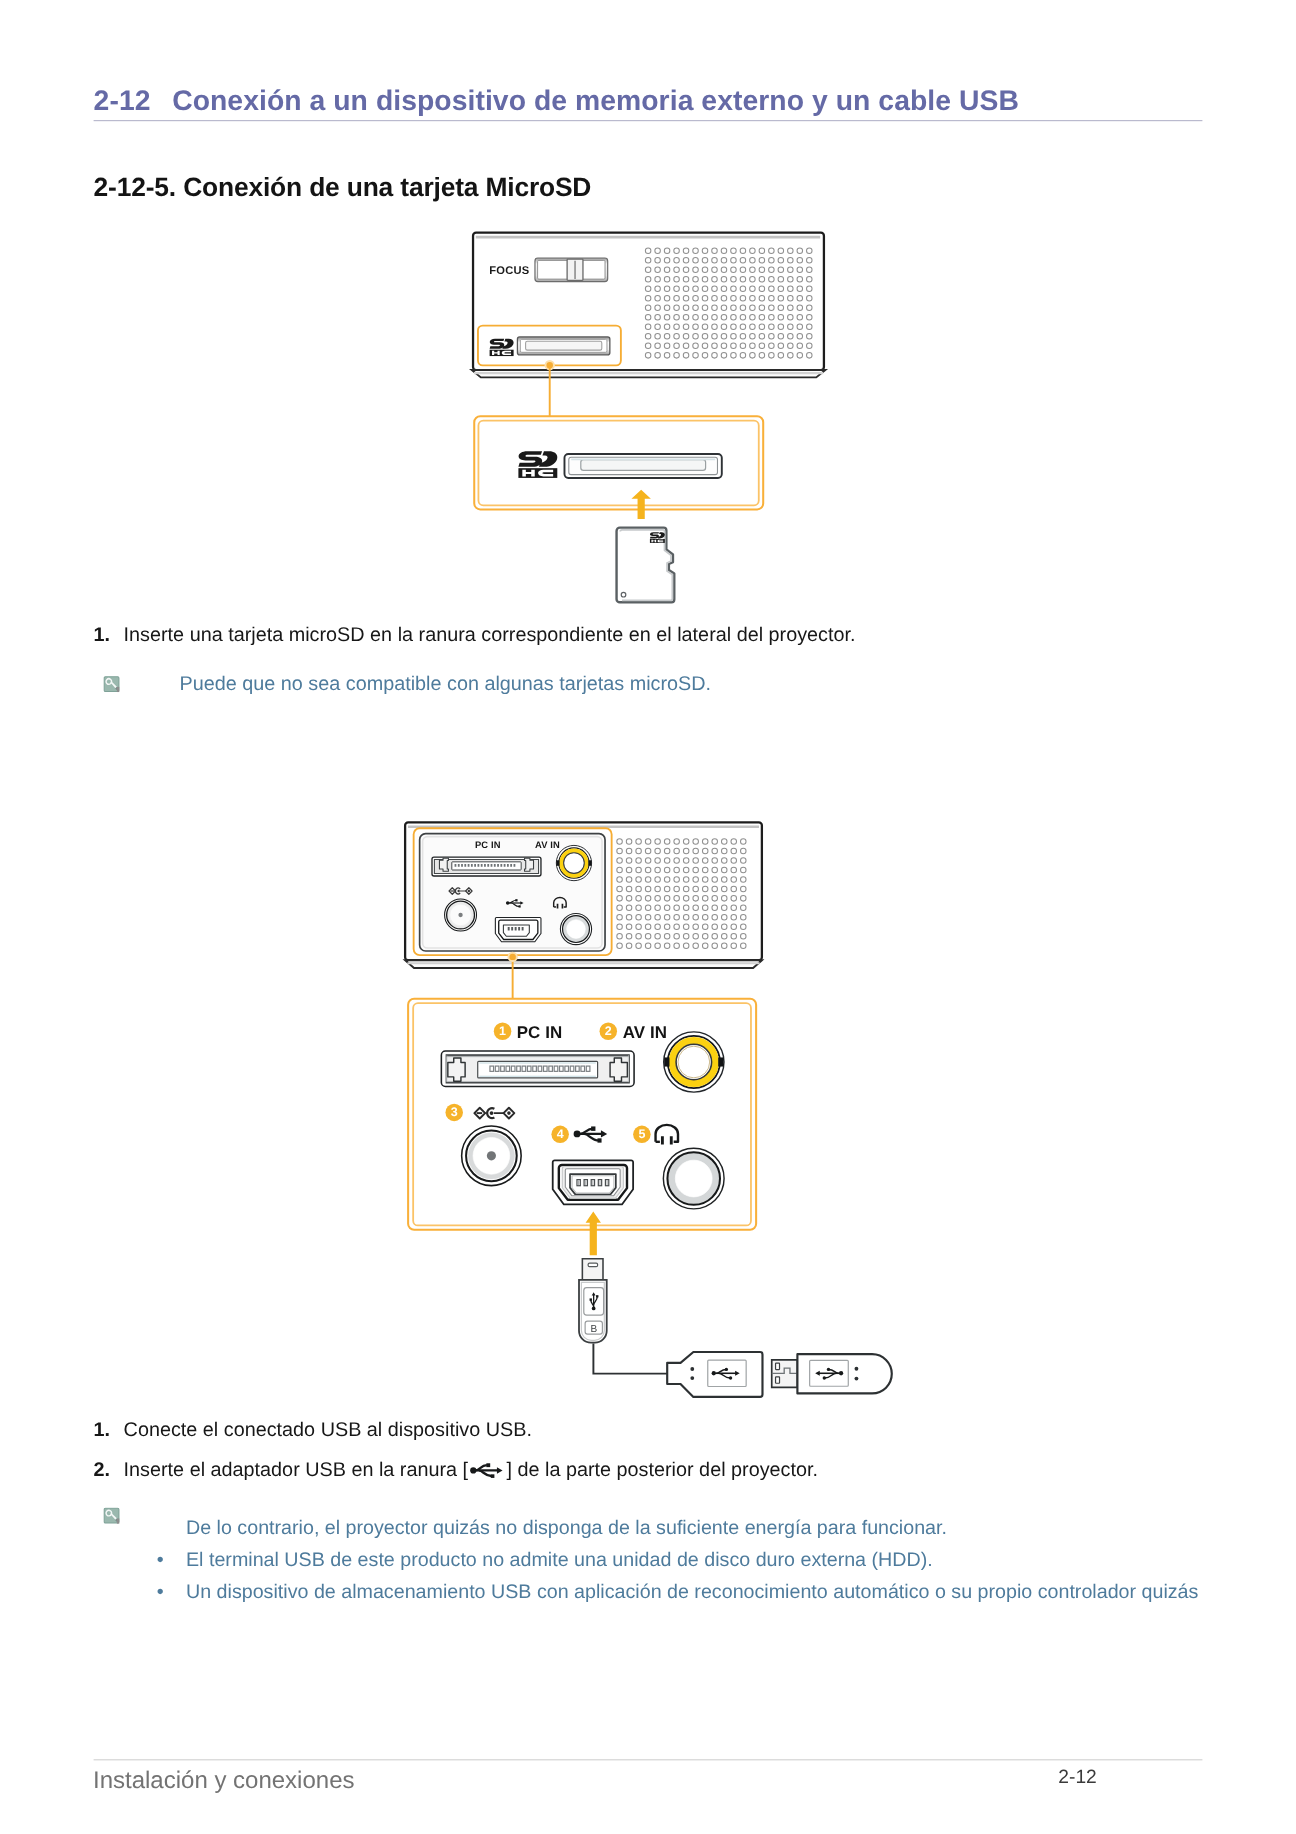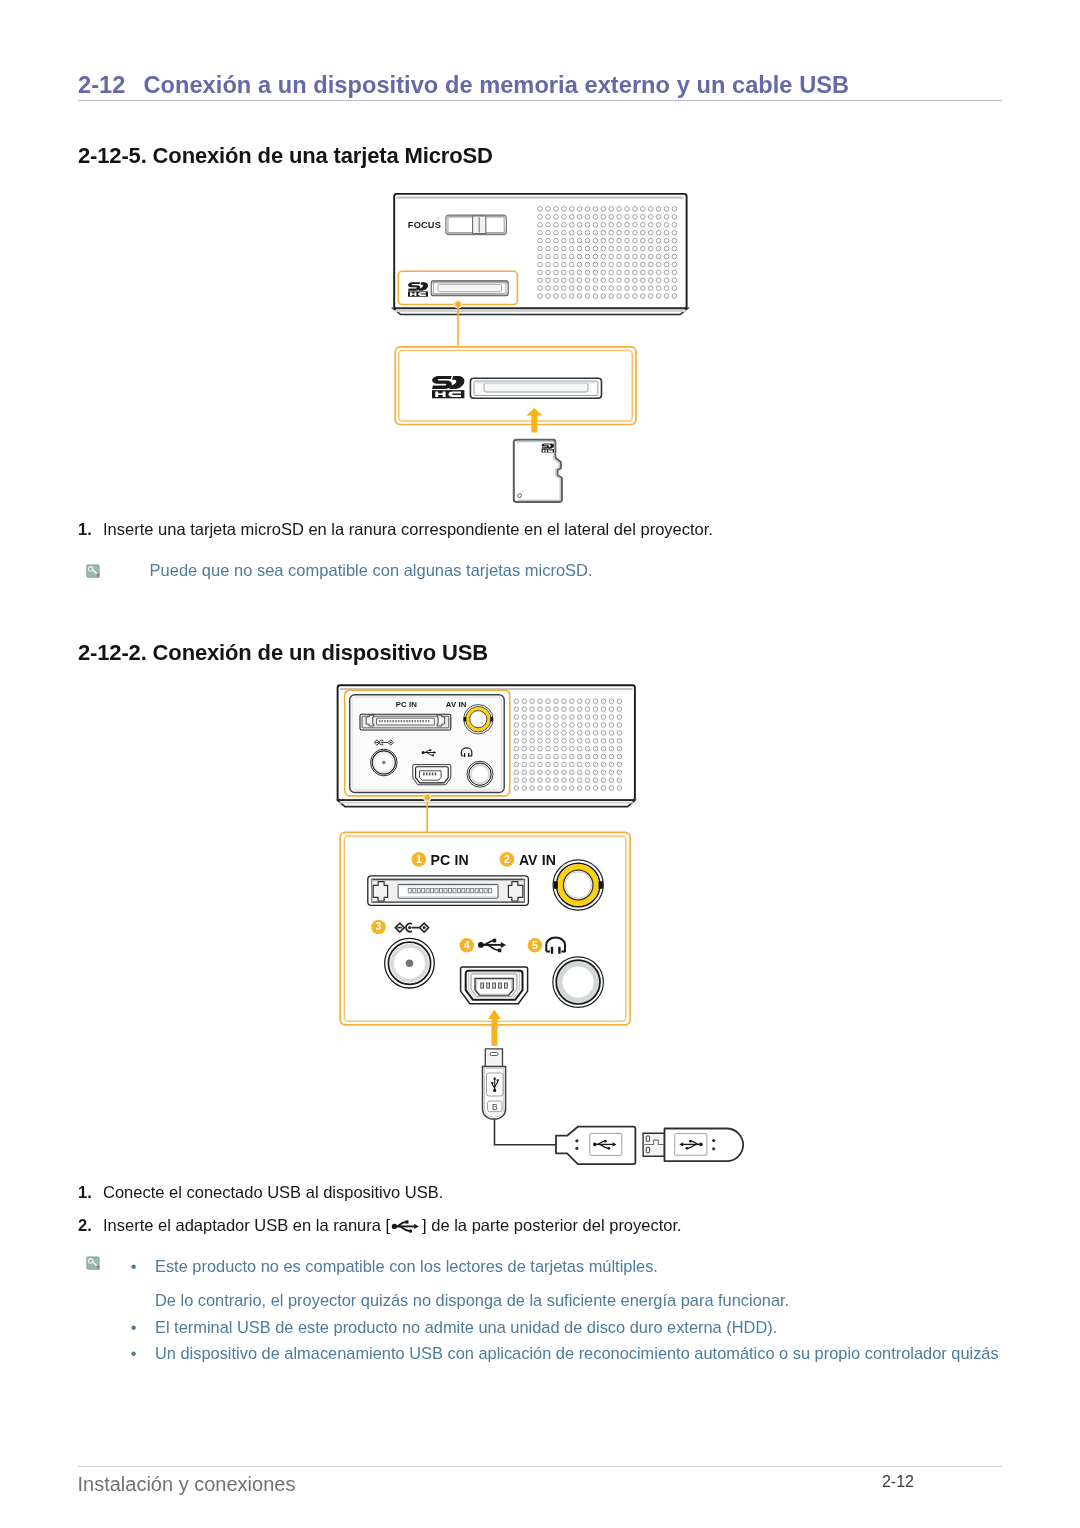--- a/index.html
+++ b/index.html
@@ -54,21 +54,20 @@
 
   <div class="hdr">
     <div class="hdr-row">
       <span class="hdr-num">2-12</span>
       <span>Conexión a un dispositivo de memoria externo y un cable USB</span>
     </div>
   </div>
   <div class="hdr-rule"></div>
 
   <div class="h2" style="top:143px">2-12-5. Conexión de una tarjeta MicroSD</div>
-  <div class="h2" style="top:640px">2-12-2. Conexión de un dispositivo USB</div>
 
   <div class="fig1">
     <svg width="340" height="330" viewBox="0 0 340 330" xmlns="http://www.w3.org/2000/svg">
       <defs>
         <linearGradient id="swGrad" x1="0" y1="0" x2="0" y2="1">
           <stop offset="0" stop-color="#9d9d9d"></stop>
             <stop offset="0.25" stop-color="#f3f3f3"></stop>
           <stop offset="0.75" stop-color="#e3e3e3"></stop>
             <stop offset="1" stop-color="#a5a5a5"></stop>
         </linearGradient>
@@ -904,21 +903,20 @@
     <span class="noteicon2">
       <svg width="15" height="15" viewBox="0 0 15 15" xmlns="http://www.w3.org/2000/svg">
         <rect x="0.8" y="0.9" width="12.3" height="12.3" rx="1.0" fill="#9ab8ae" stroke="#7fa298" stroke-width="0.9"></rect>
         <path d="M3.0 3.4 a2.3 2.3 0 1 0 3.2 -0.2 a2.3 2.3 0 0 0 -3.2 0.2 z" fill="none" stroke="#f3f7f6" stroke-width="1.2"></path>
         <path d="M5.9 5.6 L10.2 10.5 L11.4 9.3 L6.8 4.8 z" fill="#f3f7f6"></path>
         <path d="M10.0 10.6 l1.4 -1.1 l1.3 1.6 l-1.8 1.0 z" fill="#7d8e8c"></path>
         <rect x="11.4" y="9.4" width="2.0" height="4.3" fill="#8d8d8d"></rect>
       </svg>
     </span>
     <ul class="bullets">
-      <li>Este producto no es compatible con los lectores de tarjetas múltiples.</li>
       <li class="nobullet">De lo contrario, el proyector quizás no disponga de la suficiente energía para funcionar.</li>
       <li>El terminal USB de este producto no admite una unidad de disco duro externa (HDD).</li>
       <li>Un dispositivo de almacenamiento USB con aplicación de reconocimiento automático o su propio controlador quizás</li>
     </ul>
   </div>
 
   <div class="footer-rule"></div>
   <div class="footer-left">Instalación y conexiones</div>
   <div class="footer-right">2-12</div>
 </div>

